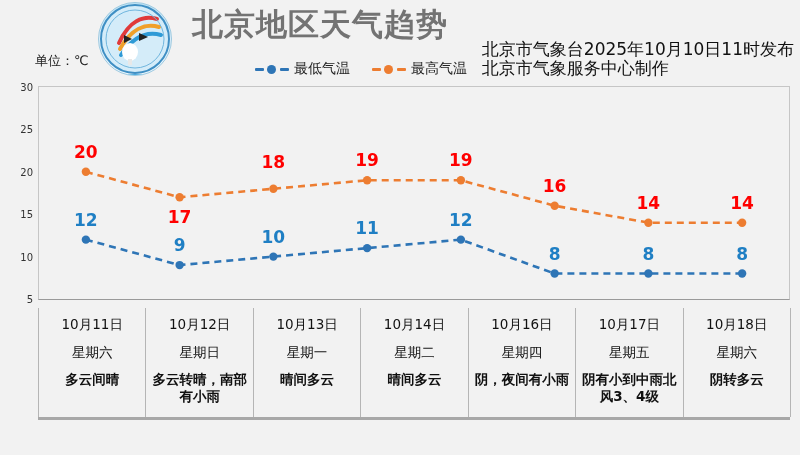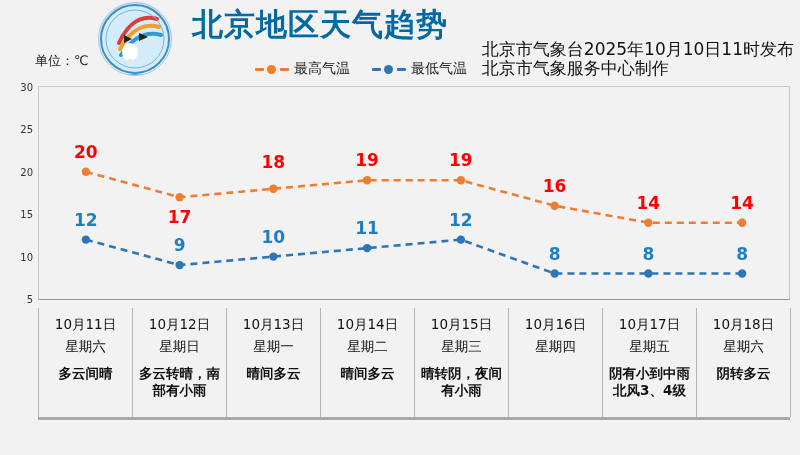--- a/index.html
+++ b/index.html
@@ -18,21 +18,21 @@
     background:
       radial-gradient(circle at 50% 88%, #ffffff 0 14%, rgba(255,255,255,0) 15%),
       linear-gradient(#bfe4f6 0%,#d9eefb 45%,#eaf6fd 100%);
     border:1px solid #9cc9e0;
     overflow:hidden;
   }
   #logo svg{display:block;}
   #title{
     position:absolute;left:0;top:4px;width:640px;
     text-align:center;
-    font-size:31px;font-weight:bold;color:#0369a1;
+    font-size:31px;font-weight:bold;color:#737373;
     letter-spacing:1px;
     font-family:"DejaVu Sans","Liberation Sans",sans-serif;
   }
   #unit{
     position:absolute;left:35px;top:52px;
     font-size:13px;color:#222;
   }
   
   #legend{
     position:absolute;left:255px;top:60px;
@@ -87,21 +87,21 @@
     flex:1 1 0;
     border-left:1px solid #b5b5b5;
     border-right:1px solid #b5b5b5;
     margin-right:-1px;
     box-sizing:border-box;
     display:flex;flex-direction:column;align-items:center;
     padding-top:7px;
     background:#f2f2f2;
   }
   .col .date{font-size:13.5px;color:#111;line-height:19px;}
-  .col .week{font-size:13.5px;color:#111;line-height:19px;margin-top:3px;}
+  .col .week{font-size:13.5px;color:#111;line-height:19px;margin-top:9px;}
   .col .desc{
     font-size:13.5px;color:#111;line-height:17px;margin-top:9px;
     text-align:center;padding:0 2px;font-weight:bold;
   }
 </style>
 </head>
 <body>
 
 <div id="header">
 
@@ -122,33 +122,33 @@
     </svg>
   </div>
 
   <div id="title">北京地区天气趋势</div>
 
   <div id="unit">单位：℃</div>
 
   <div id="legend">
     <div class="lg">
       <span class="lgline">
+        <i class="a" style="background:#2E75B6"></i>
+        <i class="b" style="background:#2E75B6"></i>
+        <span class="lgdot" style="background:#2E75B6"></span>
+      </span>
+      <span>最低气温</span>
+    </div>
+    <div class="lg">
+      <span class="lgline">
         <i class="a" style="background:#ED7D31"></i>
         <i class="b" style="background:#ED7D31"></i>
         <span class="lgdot" style="background:#ED7D31"></span>
       </span>
       <span>最高气温</span>
-    </div>
-    <div class="lg">
-      <span class="lgline">
-        <i class="a" style="background:#2E75B6"></i>
-        <i class="b" style="background:#2E75B6"></i>
-        <span class="lgdot" style="background:#2E75B6"></span>
-      </span>
-      <span>最低气温</span>
     </div>
   </div>
 
   <div id="issuer">
     <div>北京市气象台2025年10月10日11时发布</div>
     <div>北京市气象服务中心制作</div>
   </div>
 </div>
 
 <div id="chartwrap">
@@ -215,27 +215,23 @@
       <div class="date">10月13日</div>
       <div class="week">星期一</div>
       <div class="desc">晴间多云</div>
     </div>
     <div class="col">
       <div class="date">10月14日</div>
       <div class="week">星期二</div>
       <div class="desc">晴间多云</div>
     </div>
     <div class="col">
-      <div class="date">10月15日</div>
-      <div class="week">星期三</div>
-      <div class="desc">晴转阴，夜间有小雨</div>
-    </div>
-    <div class="col">
       <div class="date">10月16日</div>
       <div class="week">星期四</div>
+      <div class="desc">阴，夜间有小雨</div>
     </div>
     <div class="col">
       <div class="date">10月17日</div>
       <div class="week">星期五</div>
       <div class="desc">阴有小到中雨北风3、4级</div>
     </div>
     <div class="col">
       <div class="date">10月18日</div>
       <div class="week">星期六</div>
       <div class="desc">阴转多云</div>

